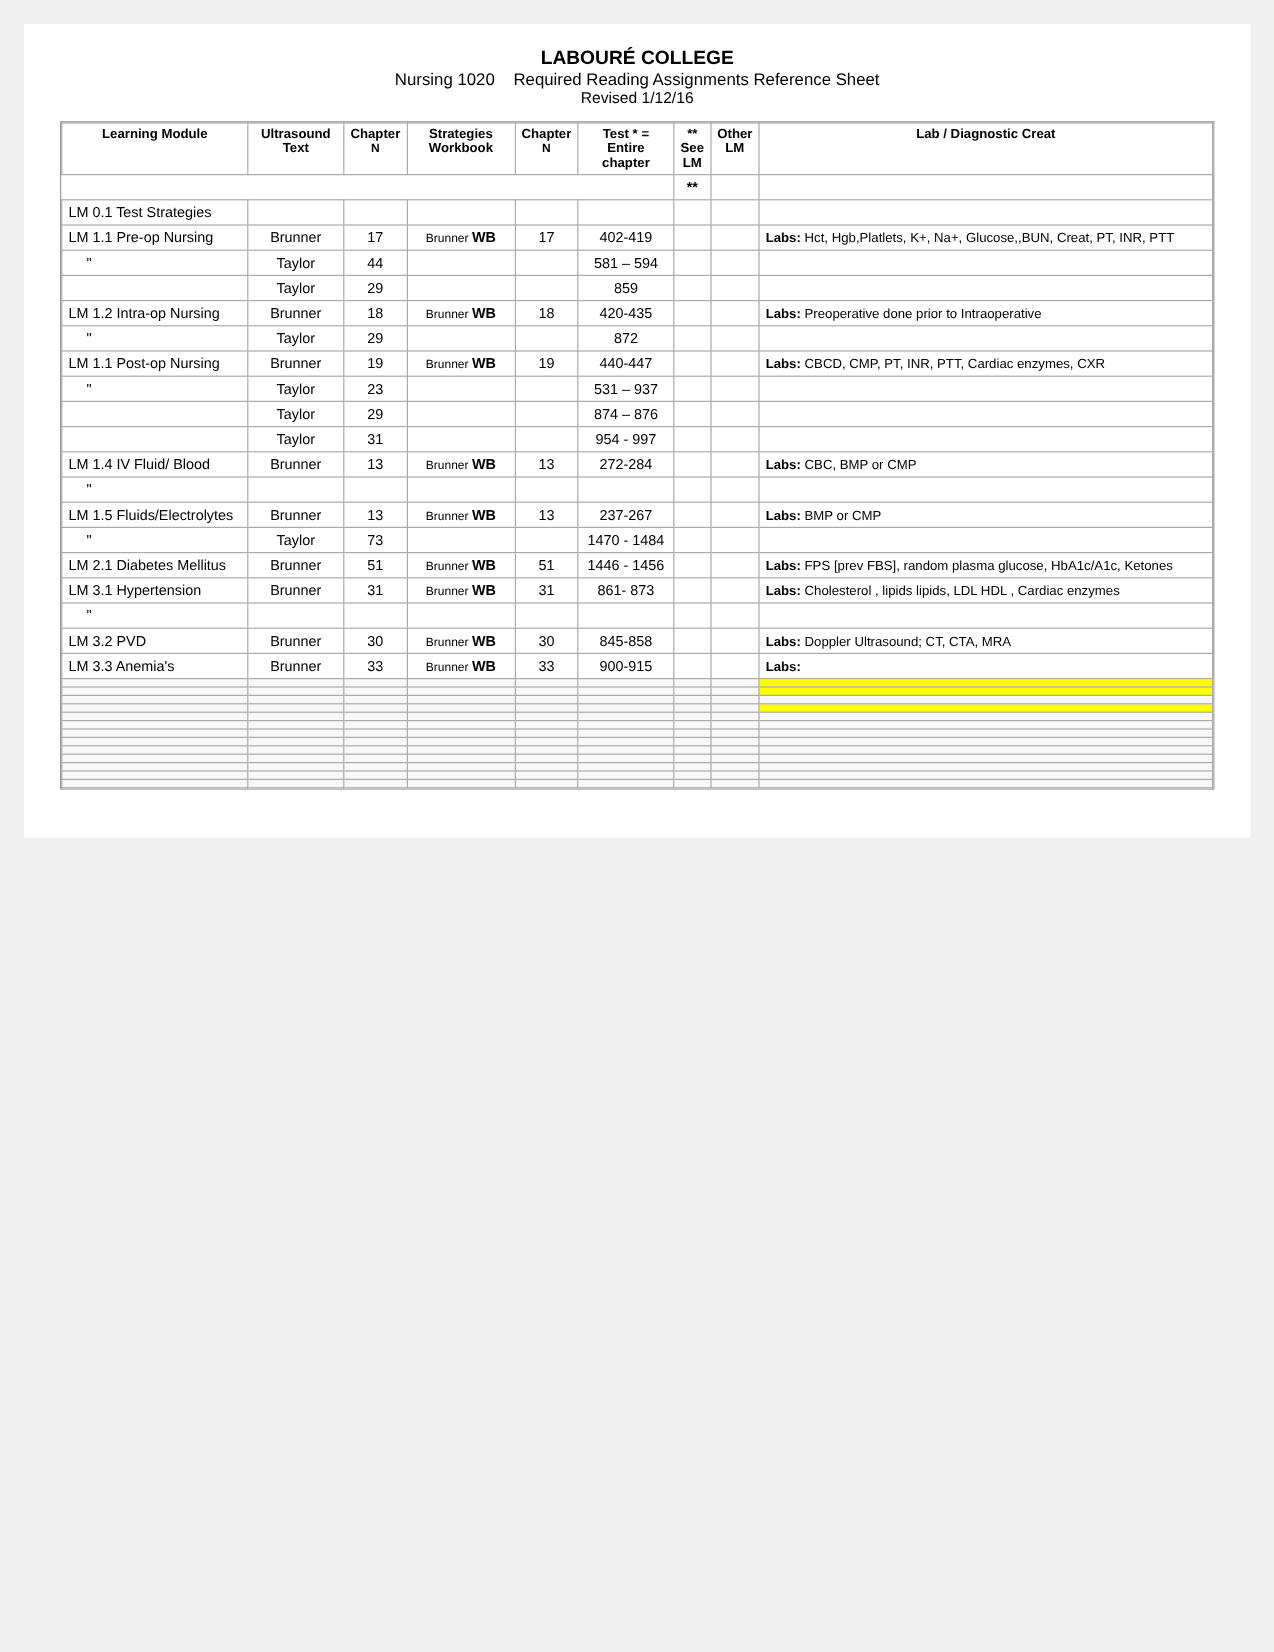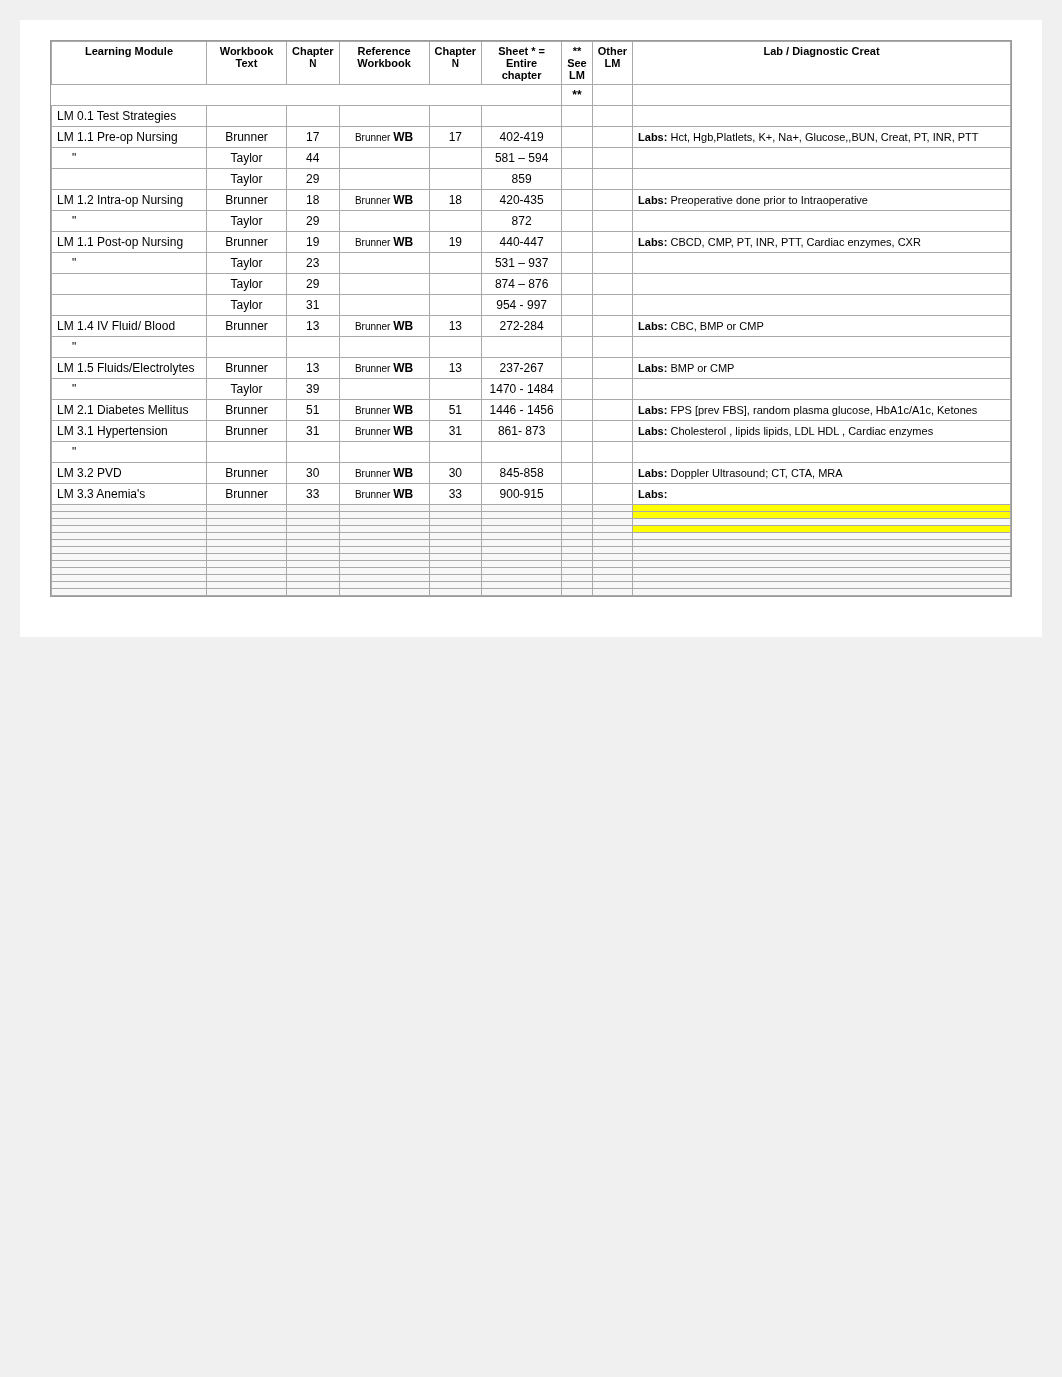--- a/index.html
+++ b/index.html
@@ -58,38 +58,46 @@
       font-size: 11px;
       text-align: center;
     }
     .th-chapter { font-size: 10px; }
     .stars-cell { font-size: 11px; font-weight: bold; }
   </style>
 </head>
 <body>
 
 <div class="page">
+  <div class="header">
+    <div class="header-title">LABOURÉ COLLEGE</div>
+    <div class="header-subtitle">
+      <span>Nursing 1020</span>&nbsp;&nbsp;&nbsp;
+      <span>Required Reading Assignments Reference Sheet</span>
+    </div>
+    <div class="header-revised">Revised 1/12/16</div>
+  </div>
 
   <div class="table-wrapper">
     <table>
       <thead>
         <tr>
           <th class="col-lm">Learning Module</th>
-          <th class="col-ref">Workbook Text</th>
+          <th class="col-ref">Ultrasound Text</th>
           <th class="col-ch-brunner">
             <span>Chapter</span><br>
             <span class="th-chapter">N</span>
           </th>
-          <th class="col-ref-wb">Reference Workbook</th>
+          <th class="col-ref-wb">Strategies Workbook</th>
           <th class="col-ch-wb">
             <span>Chapter</span><br>
             <span class="th-chapter">N</span>
           </th>
           <th class="col-pages">
-            <span>Sheet * = Entire chapter</span>
+            <span>Test * = Entire chapter</span>
           </th>
           <th class="col-see-lm">
             <span class="stars-cell">** See LM</span>
           </th>
           <th class="col-other">Other LM</th>
           <th class="col-lab">Lab / Diagnostic Creat</th>
         </tr>
         <tr>
           <td colspan="6" style="border:none; padding:0;"></td>
           <td class="col-see-lm" style="font-weight:bold; text-align:center;">**</td>
@@ -238,21 +246,21 @@
             <td class="col-ref-wb" style="text-align: center;"><span style="font-size: 10px;">Brunner </span><span style="font-weight: bold;">WB</span></td>
             <td class="col-ch-wb">13</td>
             <td class="col-pages">237-267</td>
             <td class="col-see-lm"></td>
             <td class="col-other"></td>
             <td class="col-lab"><strong style="font-size: 11px;">Labs: </strong><span style="font-size: 11px;">BMP or CMP</span></td>
           </tr>
           <tr>
             <td class="col-lm" style="padding-left: 20px;">"</td>
             <td class="col-ref" style="text-align: center;">Taylor</td>
-            <td class="col-ch-brunner">39</td>
+            <td class="col-ch-brunner">73</td>
             <td class="col-ref-wb" style="text-align: center;"></td>
             <td class="col-ch-wb"></td>
             <td class="col-pages">1470 - 1484</td>
             <td class="col-see-lm"></td>
             <td class="col-other"></td>
             <td class="col-lab"></td>
           </tr>
           <tr>
             <td class="col-lm">LM 2.1  Diabetes Mellitus</td>
             <td class="col-ref" style="text-align: center;">Brunner</td>

